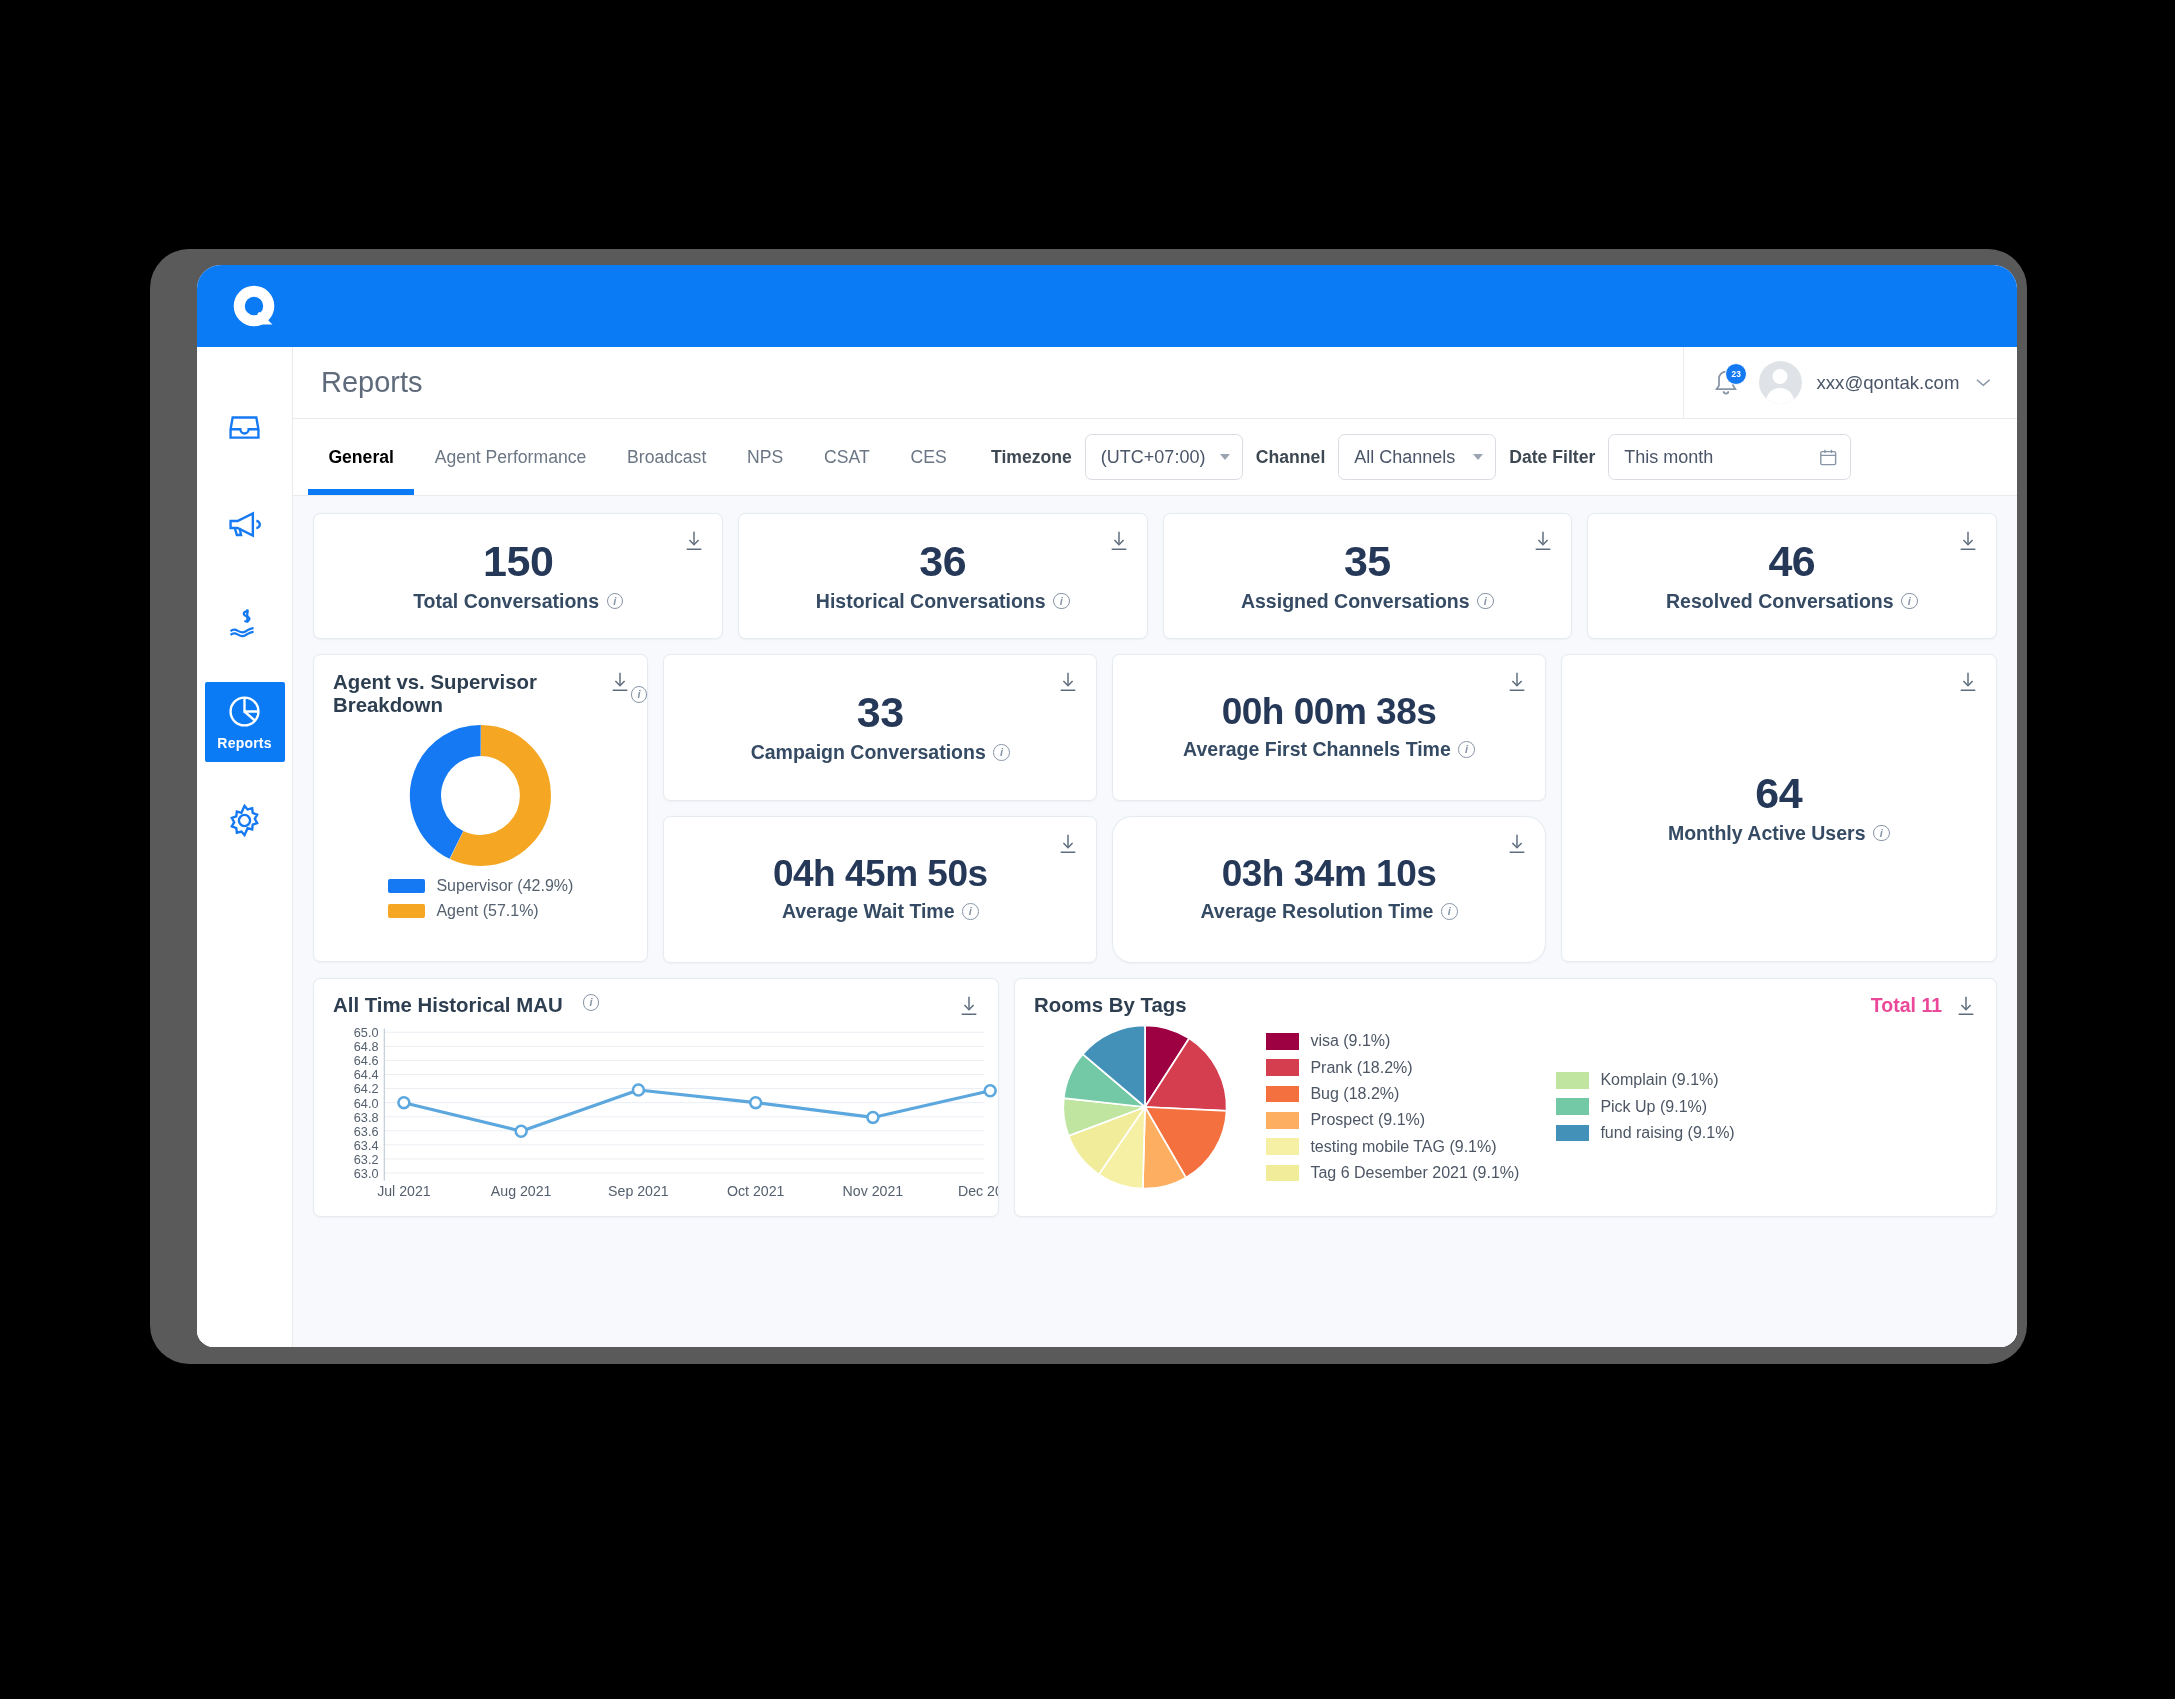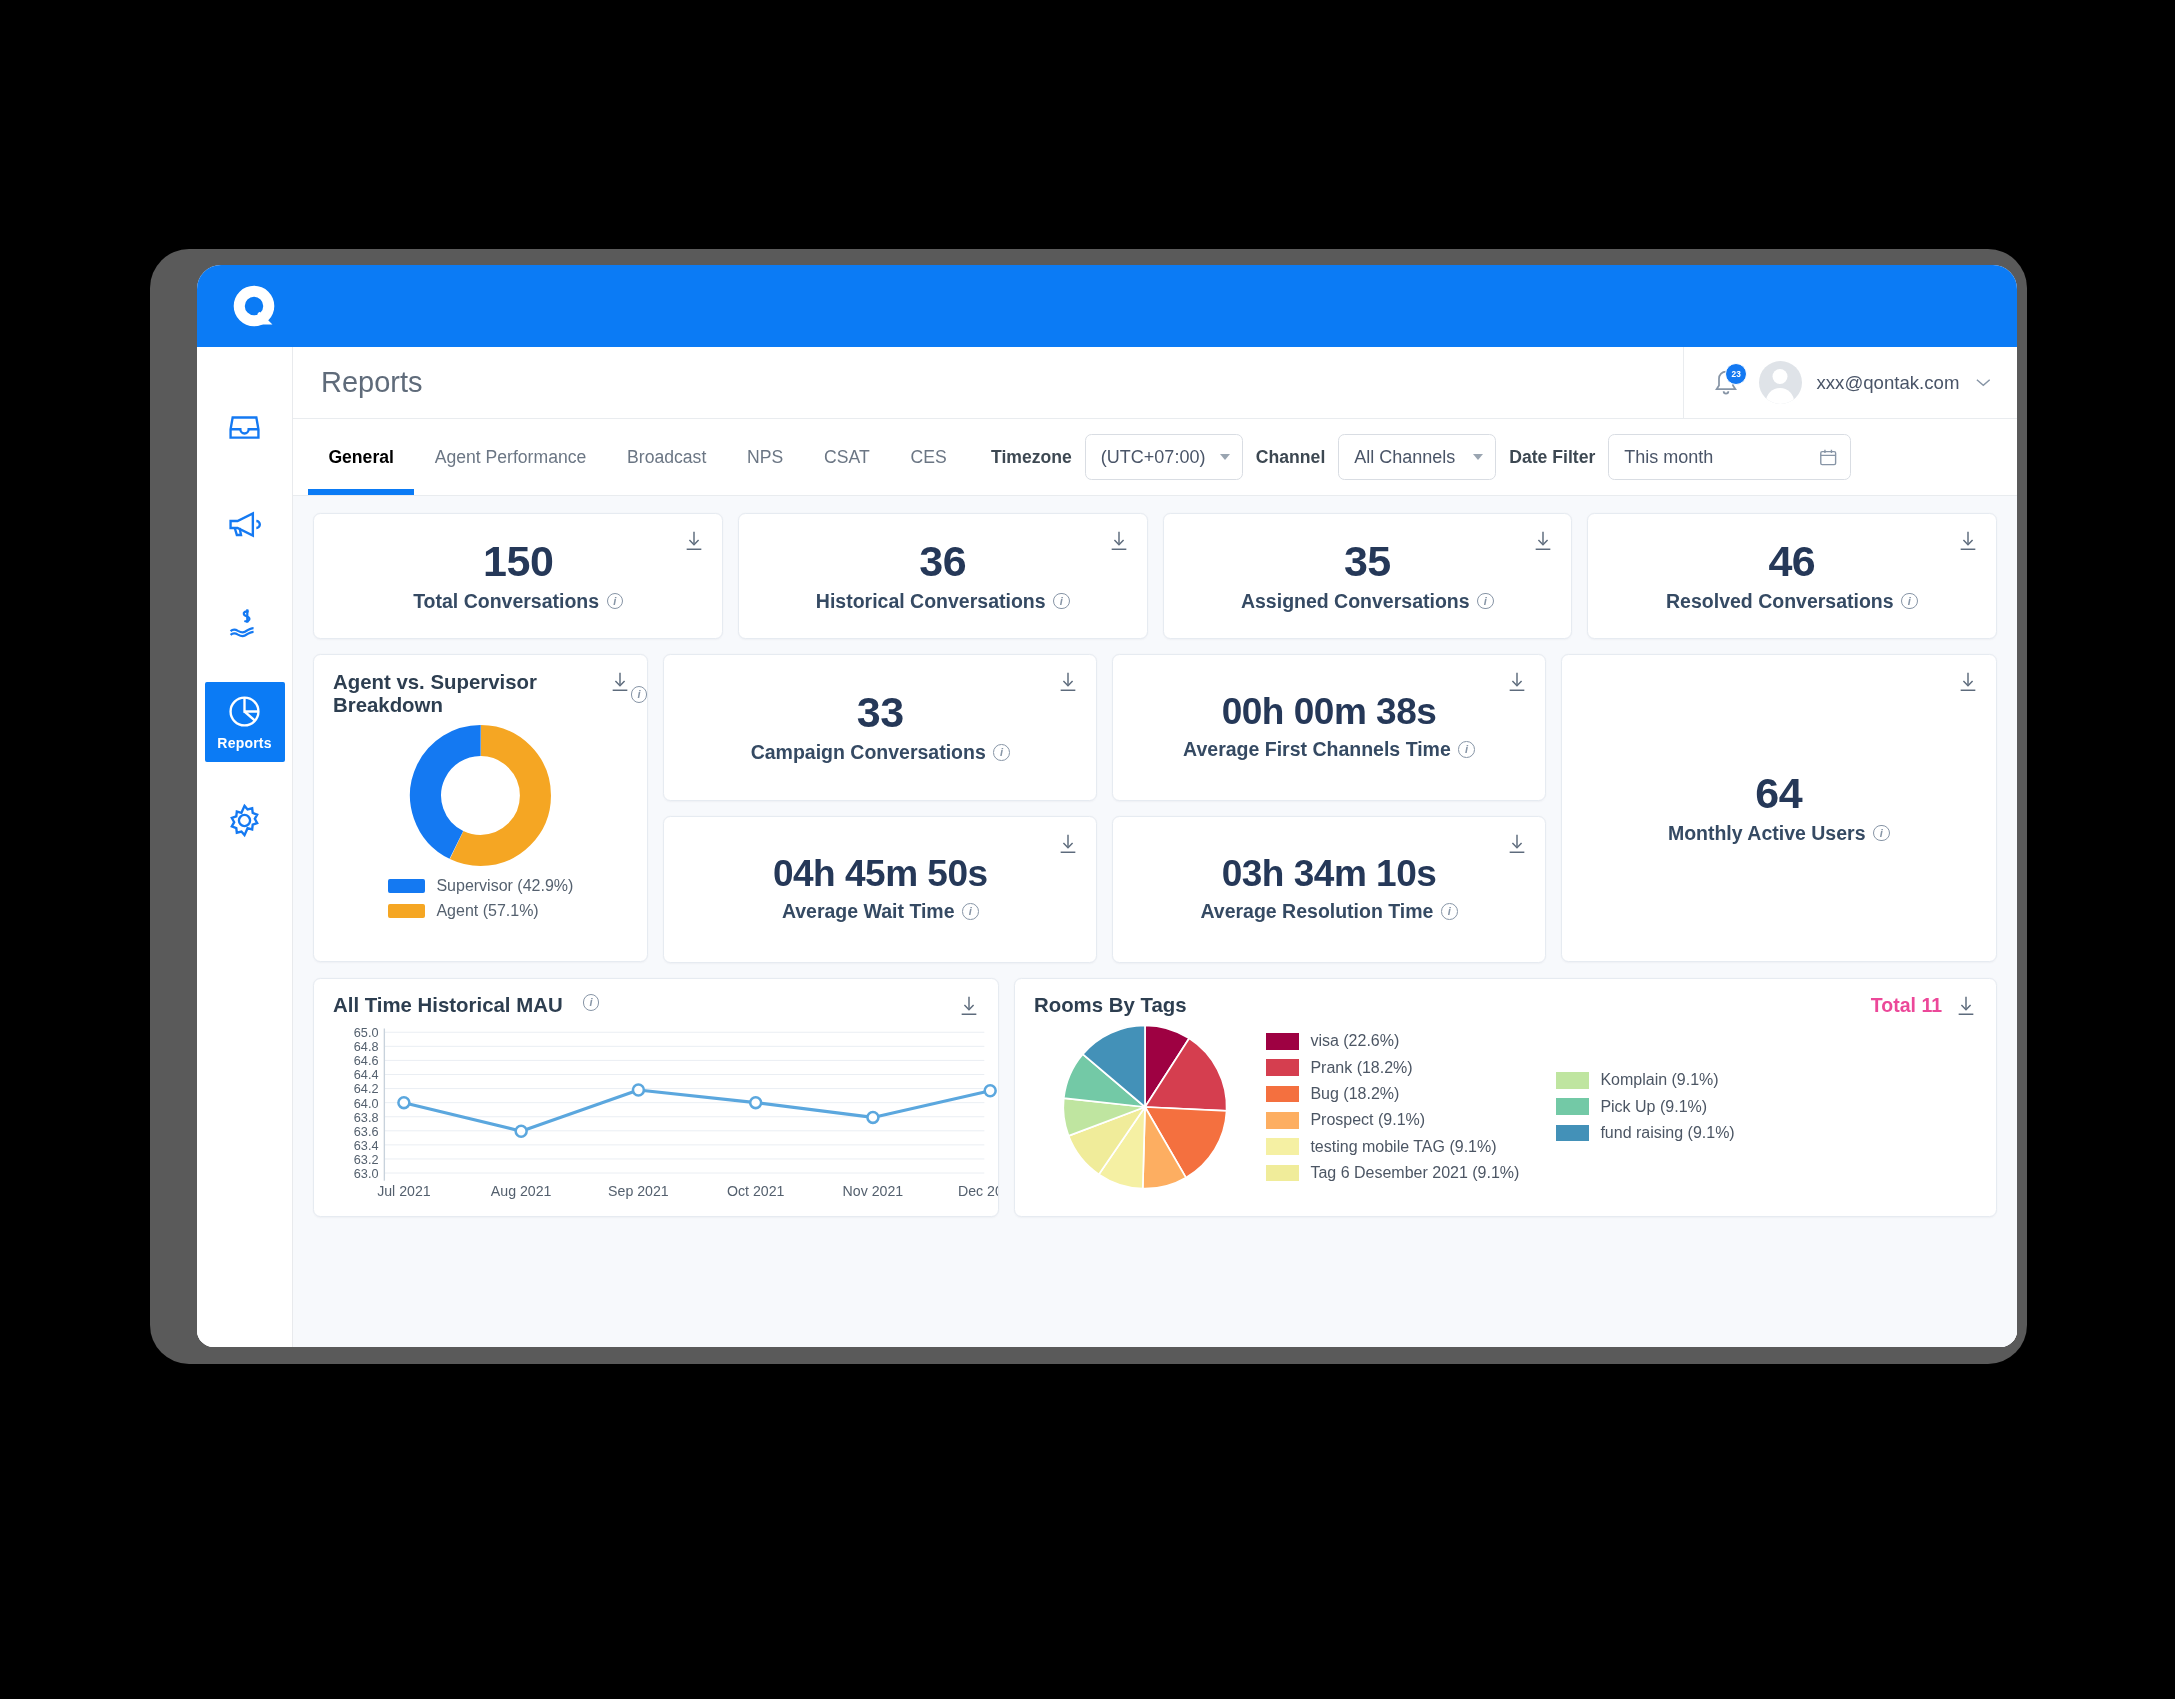--- a/index.html
+++ b/index.html
@@ -485,21 +485,21 @@
                       <path d="M7 12l5 5 5-5"></path>
                       <path d="M4 22h16"></path>
                     </svg>
                   </span>
                 <div class="kpi-num time">00h 00m 38s</div>
                 <div class="kpi-lab">
                     <span>Average First Channels Time</span>
                     <span class="info">i</span>
                   </div>
               </div>
-              <div class="card kpi" style="height:147px;">
+              <div class="card kpi" style="height:147px;border-radius:20px;">
                 <span class="dl">
                     <svg viewBox="0 0 24 26" fill="none" stroke="#5d6b7c" stroke-width="1.6">
                       <path d="M12 3v13"></path>
                       <path d="M7 12l5 5 5-5"></path>
                       <path d="M4 22h16"></path>
                     </svg>
                   </span>
                 <div class="kpi-num time">03h 34m 10s</div>
                 <div class="kpi-lab">
                     <span>Average Resolution Time</span>
@@ -620,21 +620,21 @@
                     <path d="M0 0 L-53.7 78.4 A95 95 0 0 1 -88.9 33.6 Z" fill="#F0EC9A"></path>
                     <path d="M0 0 L-88.9 33.6 A95 95 0 0 1 -94.5 -10.2 Z" fill="#BFE5A0"></path>
                     <path d="M0 0 L-94.5 -10.2 A95 95 0 0 1 -72.4 -61.5 Z" fill="#73C9A6"></path>
                     <path d="M0 0 L-72.4 -61.5 A95 95 0 0 1 0 -95 Z" fill="#4391B8"></path>
                   </g>
                 </svg>
                 <div class="pie-legend-cols">
                   <div class="pie-legend-col">
                     <div class="pl-row">
                         <span class="pl-sw" style="background:#9E0142"></span>
-                        <span class="pl-t">visa (22.6%)</span>
+                        <span class="pl-t">visa (9.1%)</span>
                       </div>
                     <div class="pl-row">
                         <span class="pl-sw" style="background:#D53E4F"></span>
                         <span class="pl-t">Prank (18.2%)</span>
                       </div>
                     <div class="pl-row">
                         <span class="pl-sw" style="background:#F4703F"></span>
                         <span class="pl-t">Bug (18.2%)</span>
                       </div>
                     <div class="pl-row">

